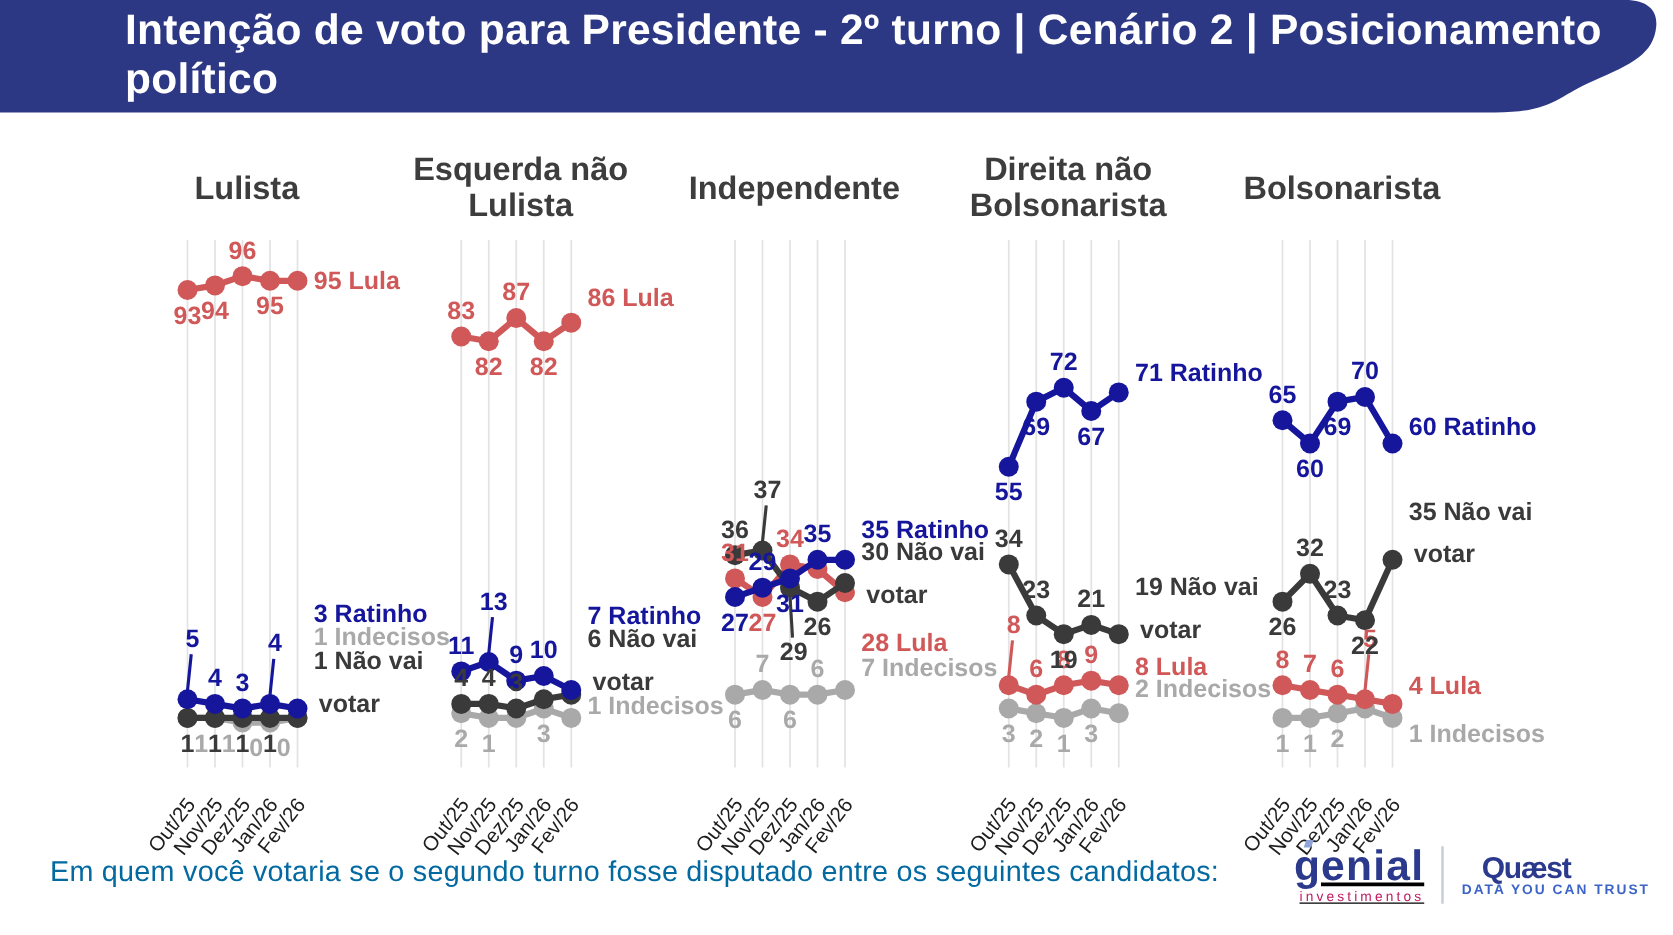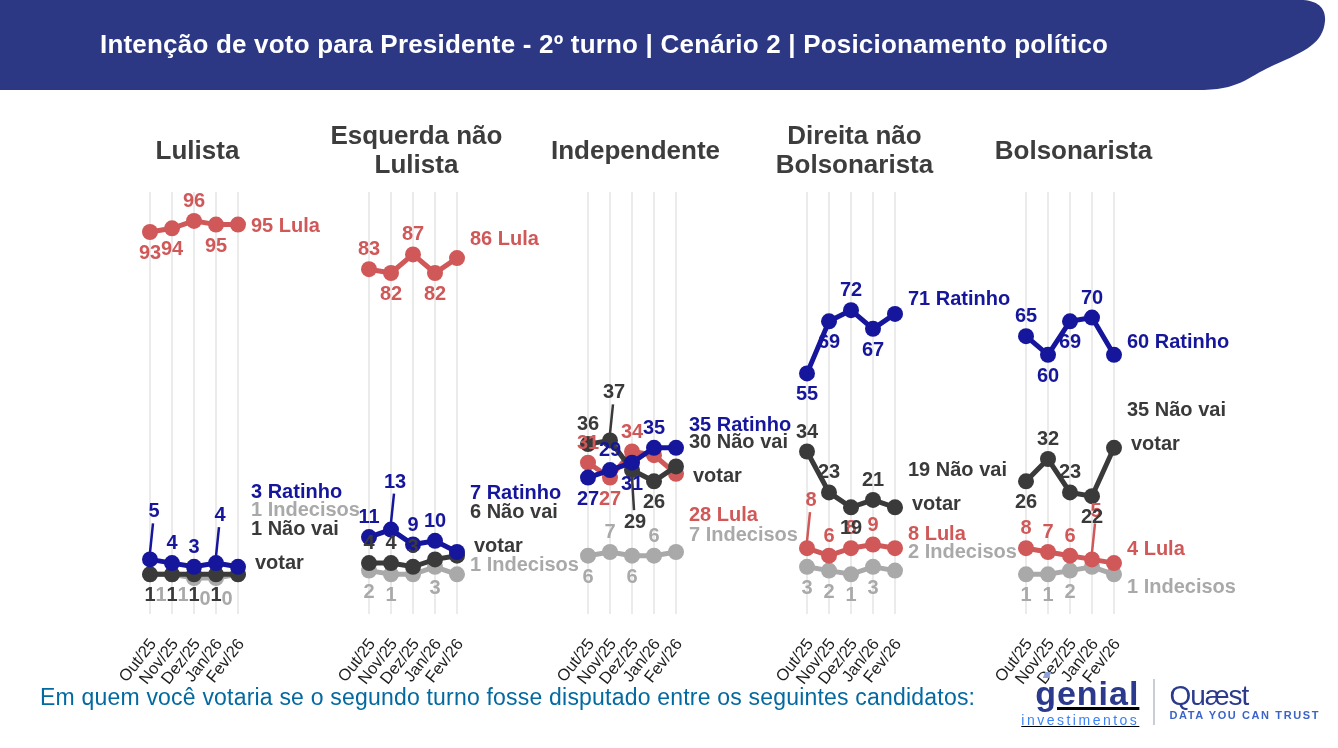--- a/index.html
+++ b/index.html
@@ -4,21 +4,21 @@
 <style>
   html,body{margin:0;padding:0;}
   body{
     width:1338px;height:748px;position:relative;overflow:hidden;
     background:#ffffff;font-family:"Liberation Sans", sans-serif;
   }
   
   .banner{position:absolute;top:0;left:0;width:1338px;height:92px;}
   .banner-title{
     position:absolute;top:0;left:100px;height:88px;display:flex;align-items:center;
-    color:#ffffff;font-size:26px;font-weight:bold;letter-spacing:.2px;
+    color:#ffffff;font-size:34px;font-weight:bold;letter-spacing:.2px;
   }
   
   .panels{
     position:absolute;top:118px;left:88px;width:1250px;
     display:flex;flex-direction:row;
   }
   .panel{width:219px;flex:0 0 219px;display:flex;flex-direction:column;}
   .panel-title{
     height:64px;display:flex;align-items:center;justify-content:center;text-align:center;
     font-size:26px;line-height:1.1;font-weight:bold;color:#3d3d3d;max-width:200px;margin:0 auto;
@@ -29,24 +29,24 @@
   
   .question{
     position:absolute;left:40px;top:684px;font-size:23px;color:#0369a1;letter-spacing:.2px;
   }
   .logos{
     position:absolute;right:18px;top:676px;display:flex;align-items:center;gap:14px;
   }
   .genial{display:flex;flex-direction:column;align-items:flex-end;line-height:1;text-decoration:underline;}
   .genial-word{font-size:34px;font-weight:bold;color:#2b3a8c;letter-spacing:1px;position:relative;}
   .genial-accent{position:absolute;left:9px;top:-4px;width:6px;height:6px;background:#8fa3d8;transform:skewX(-20deg);}
-  .genial-sub{font-size:14px;color:#3b82f6;letter-spacing:2.5px;margin-top:3px;}
+  .genial-sub{font-size:11px;color:#be185d;letter-spacing:2.5px;margin-top:3px;}
   .logo-divider{width:2px;height:46px;background:#c9cdd5;}
   .quaest{display:flex;flex-direction:column;align-items:flex-start;line-height:1;}
-  .quaest-word{font-size:28px;font-weight:400;color:#2b3a8c;letter-spacing:-1px;}
+  .quaest-word{font-size:24px;font-weight:700;color:#2b3a8c;letter-spacing:-1px;margin-left:16px;}
   .quaest-sub{font-size:11px;font-weight:bold;color:#3c64c8;letter-spacing:1.6px;margin-top:0;}
 </style>
 </head>
 <body>
 
 <div class="banner">
   <svg width="1338" height="92" viewBox="0 0 1338 92">
     <path id="banner-path" d="M0 0 L1300 0 C1319 0 1326 9 1325 21 C1323 43 1306 51 1274 65 C1246 77 1242 90 1196 90 L0 90 Z" fill="#2d3884"></path>
   </svg>
   <div class="banner-title">Intenção de voto para Presidente - 2º turno | Cenário 2 | Posicionamento político</div>

